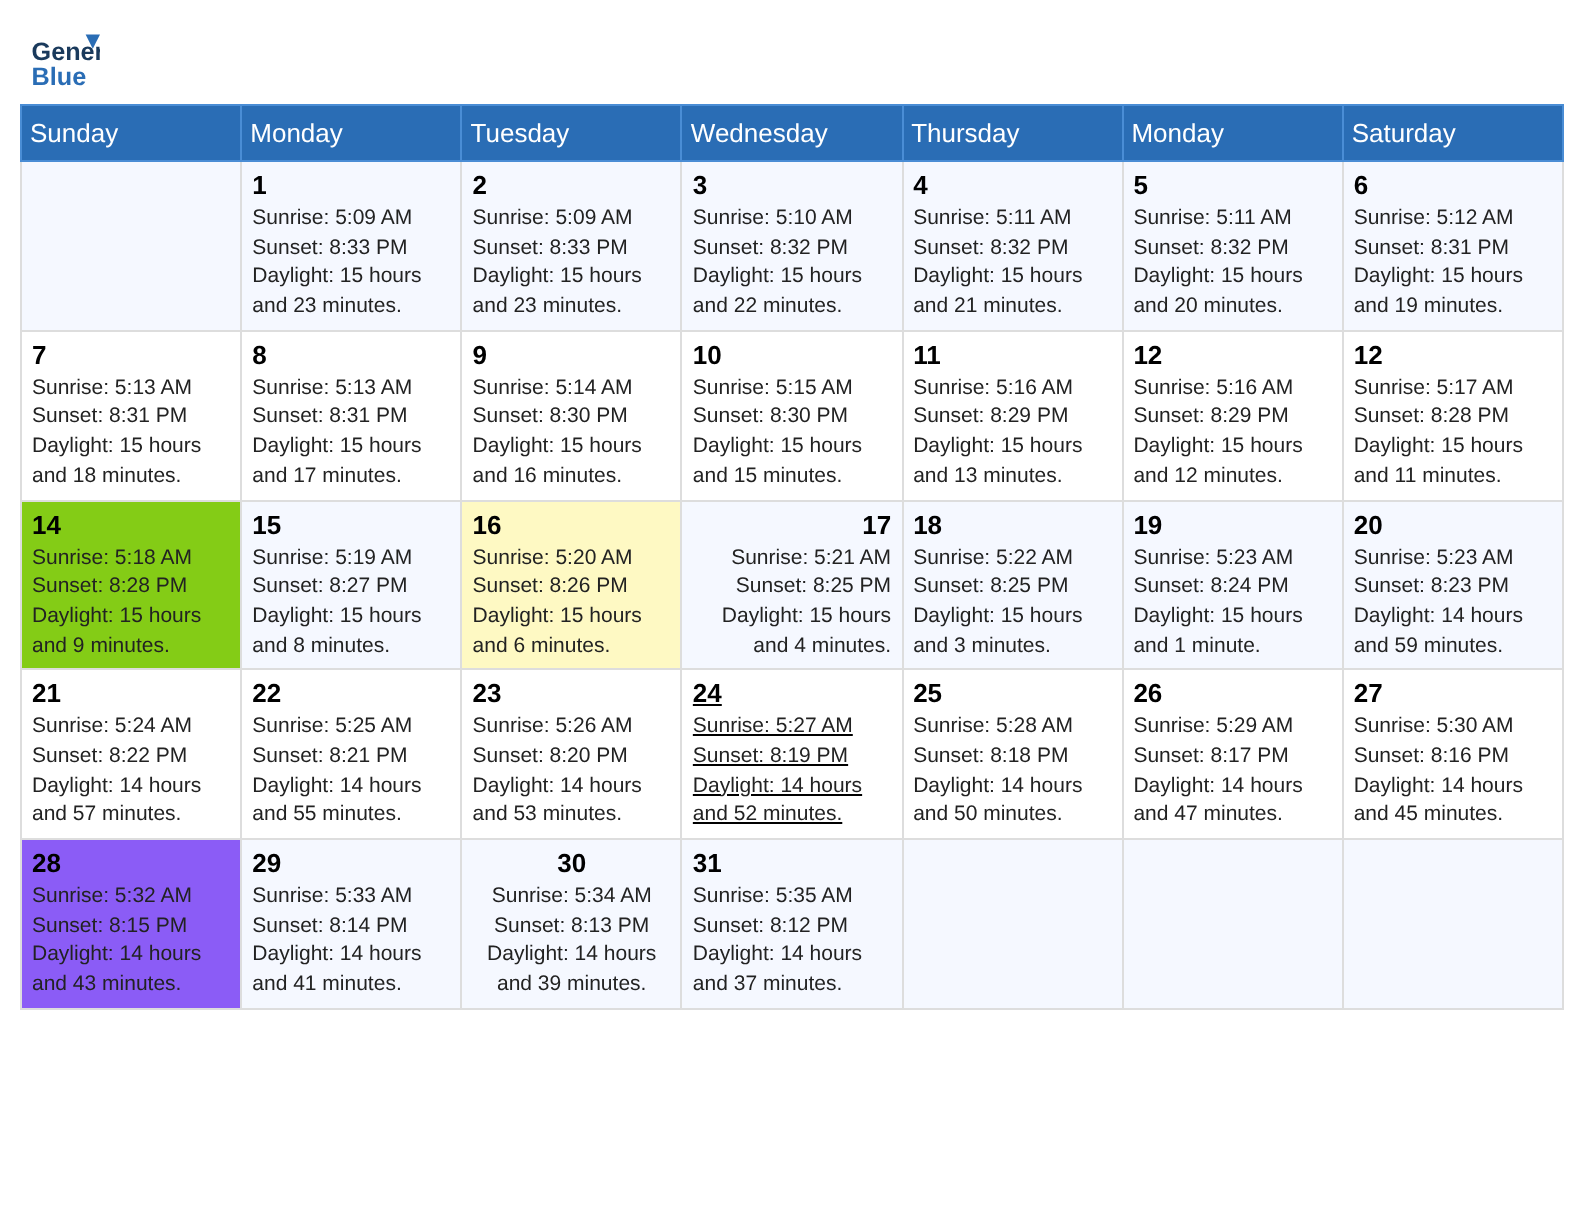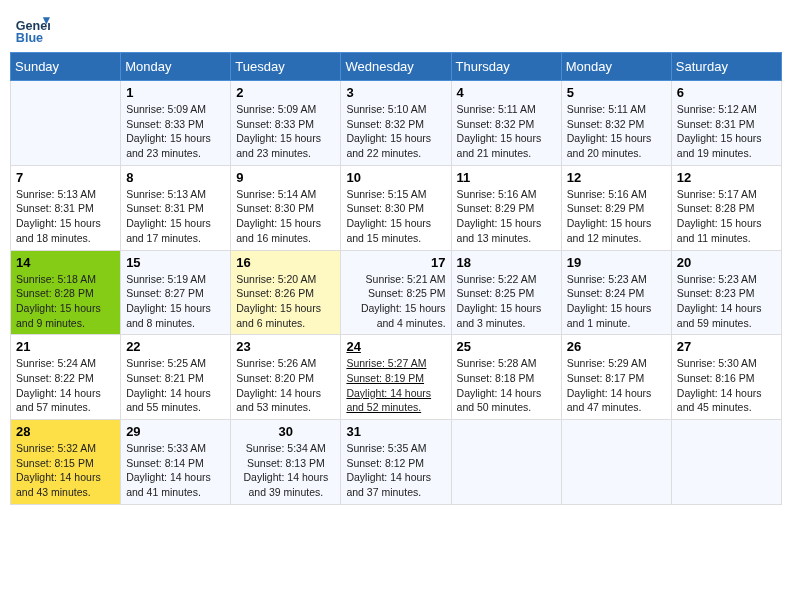--- a/index.html
+++ b/index.html
@@ -332,21 +332,21 @@
         <td style="background-color: rgb(255, 255, 255);">
           <span class="day-number">27</span>
           <div class="day-info">
             Sunrise: 5:30 AM<br>
             Sunset: 8:16 PM<br>
             Daylight: 14 hours<br>and 45 minutes.
           </div>
         </td>
       </tr>
       <tr>
-        <td style="background-color: #fde047;">
+        <td style="background-color: #8b5cf6;">
           <span class="day-number">28</span>
           <div class="day-info">
             Sunrise: 5:32 AM<br>
             Sunset: 8:15 PM<br>
             Daylight: 14 hours<br>and 43 minutes.
           </div>
         </td>
         <td style="background-color: rgb(245, 248, 255);">
           <span class="day-number">29</span>
           <div class="day-info">

